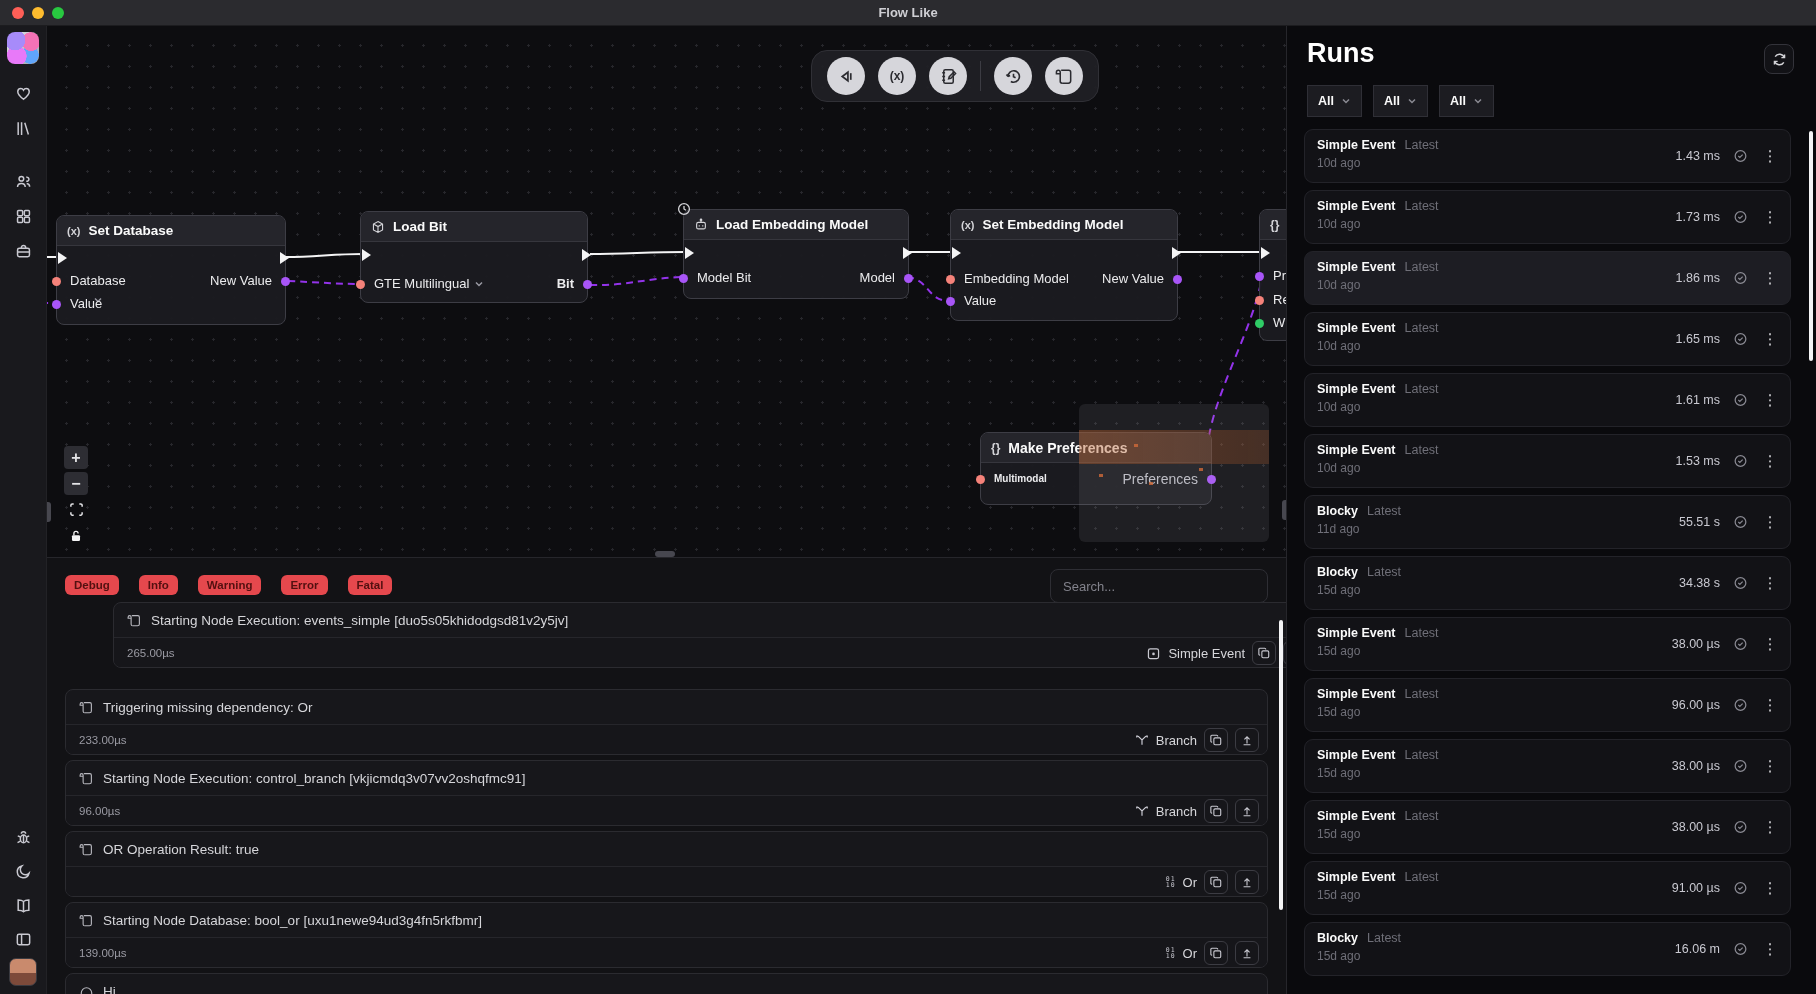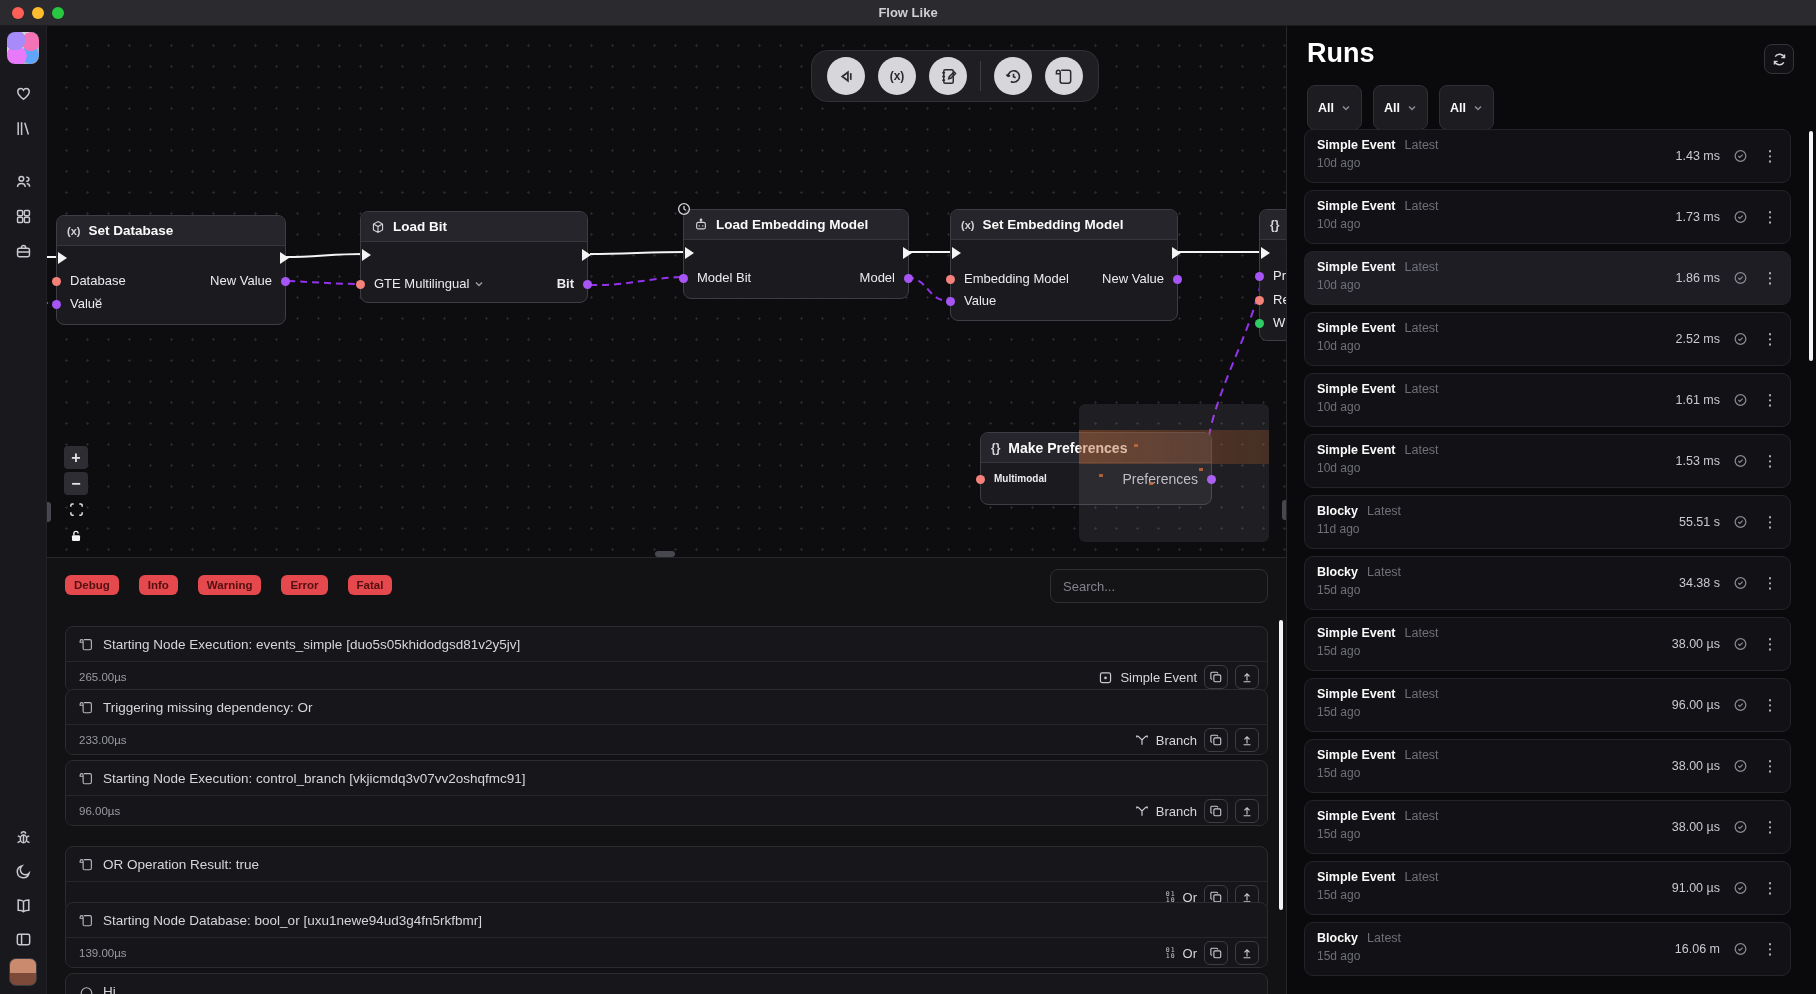--- a/index.html
+++ b/index.html
@@ -111,21 +111,21 @@
   .scrollthumb { position:absolute; background:#f4f4f5; border-radius:3px; z-index:30; }
 
   
   .runs { position:absolute; left:1286px; top:26px; width:530px; height:968px;
           background:#0a0a0d; border-left:1px solid #26262b; z-index:45; }
   .runs-title { position:absolute; left:20px; top:12px; font-size:27px; font-weight:800; color:#fff; }
   .refresh-btn { position:absolute; right:22px; top:18px; width:30px; height:30px;
                  border:1px solid #33333a; border-radius:8px; display:flex; align-items:center;
                  justify-content:center; color:#d4d4d8; cursor:pointer; background:#121216; }
   .runs-filters { position:absolute; left:20px; top:59px; display:flex; gap:11px; }
-  .dd { height:45px; padding:0 10px; background:#1c1c21; border:1px solid #2f2f36; border-radius:8px;
+  .dd { height:32px; padding:0 10px; background:#1c1c21; border:1px solid #2f2f36; border-radius:0;
         display:flex; align-items:center; gap:7px; font-size:12.5px; font-weight:700; color:#fafafa; cursor:pointer; }
   .runs-list { position:absolute; left:17px; top:103px; width:489px; height:865px; overflow:hidden; }
   .run-item { position:relative; width:487px; height:54px; margin-bottom:7px;
               background:#121216; border:1px solid #232329; border-radius:9px;
               padding:8px 12px; cursor:pointer; }
   .run-item.hl { background:#1d1d23; }
   .run-line1 { display:flex; align-items:baseline; gap:9px; }
   .run-name { font-size:12.5px; font-weight:700; color:#fafafa; }
   .run-tag { font-size:12.5px; color:#6f6f78; }
   .run-ago { font-size:12px; color:#6f6f78; margin-top:4px; }
@@ -394,21 +394,21 @@
   <div class="logpanel">
     <div class="chips">
       <span class="chip">Debug</span>
       <span class="chip">Info</span>
       <span class="chip">Warning</span>
       <span class="chip">Error</span>
       <span class="chip">Fatal</span>
     </div>
     <input class="search" placeholder="Search..." style="">
 
-    <div class="log-row" style="top:68px;">
+    <div class="log-row" style="top:44px;margin-left:48px;">
       <div class="log-msg">
           <svg width="15" height="15" viewBox="0 0 20 20" fill="none" stroke="#b8b8bf" stroke-width="1.5">
             <path d="M6.5 3.5h8A2 2 0 0116.5 5.5v9a2.5 2.5 0 01-2.5 2.5H7.5"></path>
             <path d="M7.5 17a2 2 0 01-2-2V5.5a2 2 0 00-4 0V7h4"></path>
           </svg>
           <span>Starting Node Execution: events_simple [duo5s05khidodgsd81v2y5jv]</span>
         </div>
       <div class="log-meta">
           <span class="log-dur">265.00µs</span>
         <div class="log-right">
@@ -485,21 +485,21 @@
             </span>
           <span class="mini-btn">
               <svg width="12" height="12" viewBox="0 0 14 14" fill="none" stroke="currentColor" stroke-width="1.3">
                 <path d="M7 11V3.5M4 6.2L7 3.2l3 3M3 12.5h8"></path>
               </svg>
             </span>
         </div>
       </div>
     </div>
 
-    <div class="log-row" style="top:288px;">
+    <div class="log-row" style="top:273px;">
       <div class="log-msg">
           <svg width="15" height="15" viewBox="0 0 20 20" fill="none" stroke="#b8b8bf" stroke-width="1.5">
             <path d="M6.5 3.5h8A2 2 0 0116.5 5.5v9a2.5 2.5 0 01-2.5 2.5H7.5"></path>
             <path d="M7.5 17a2 2 0 01-2-2V5.5a2 2 0 00-4 0V7h4"></path>
           </svg>
           <span>OR Operation Result: true</span>
         </div>
       <div class="log-meta">
           <span class="log-dur"></span>
         <div class="log-right">
@@ -638,21 +638,21 @@
     </span>
     <span class="run-dots">⋮</span>
   </div>
 
   <div class="run-item">
     <div class="run-line1">
       <span class="run-name">Simple Event</span>
       <span class="run-tag">Latest</span>
     </div>
     <div class="run-ago">10d ago</div>
-    <span class="run-dur">2.52 ms</span>
+    <span class="run-dur">1.65 ms</span>
     <span class="run-check">
       <svg width="15" height="15" viewBox="0 0 16 16" fill="none" stroke="currentColor" stroke-width="1.3">
             <circle cx="8" cy="8" r="5.7"></circle>
             <path d="M5.7 8l1.6 1.6 3-3"></path>
           </svg>
     </span>
     <span class="run-dots">⋮</span>
   </div>
 
   <div class="run-item">

